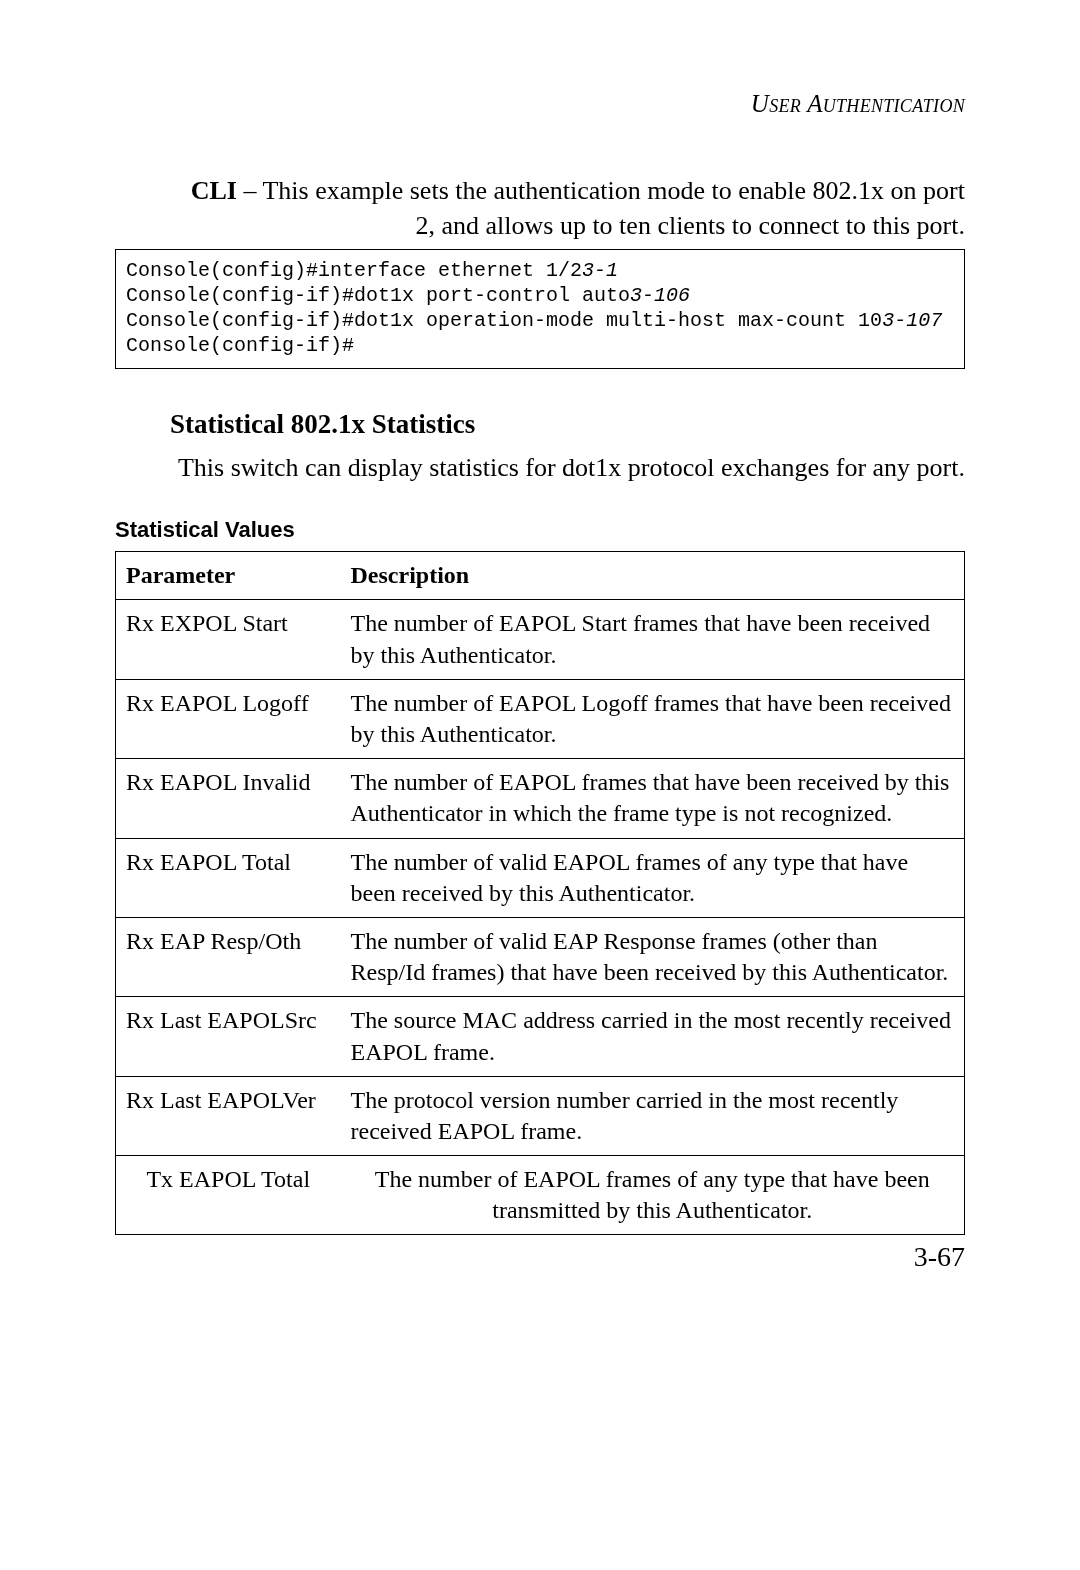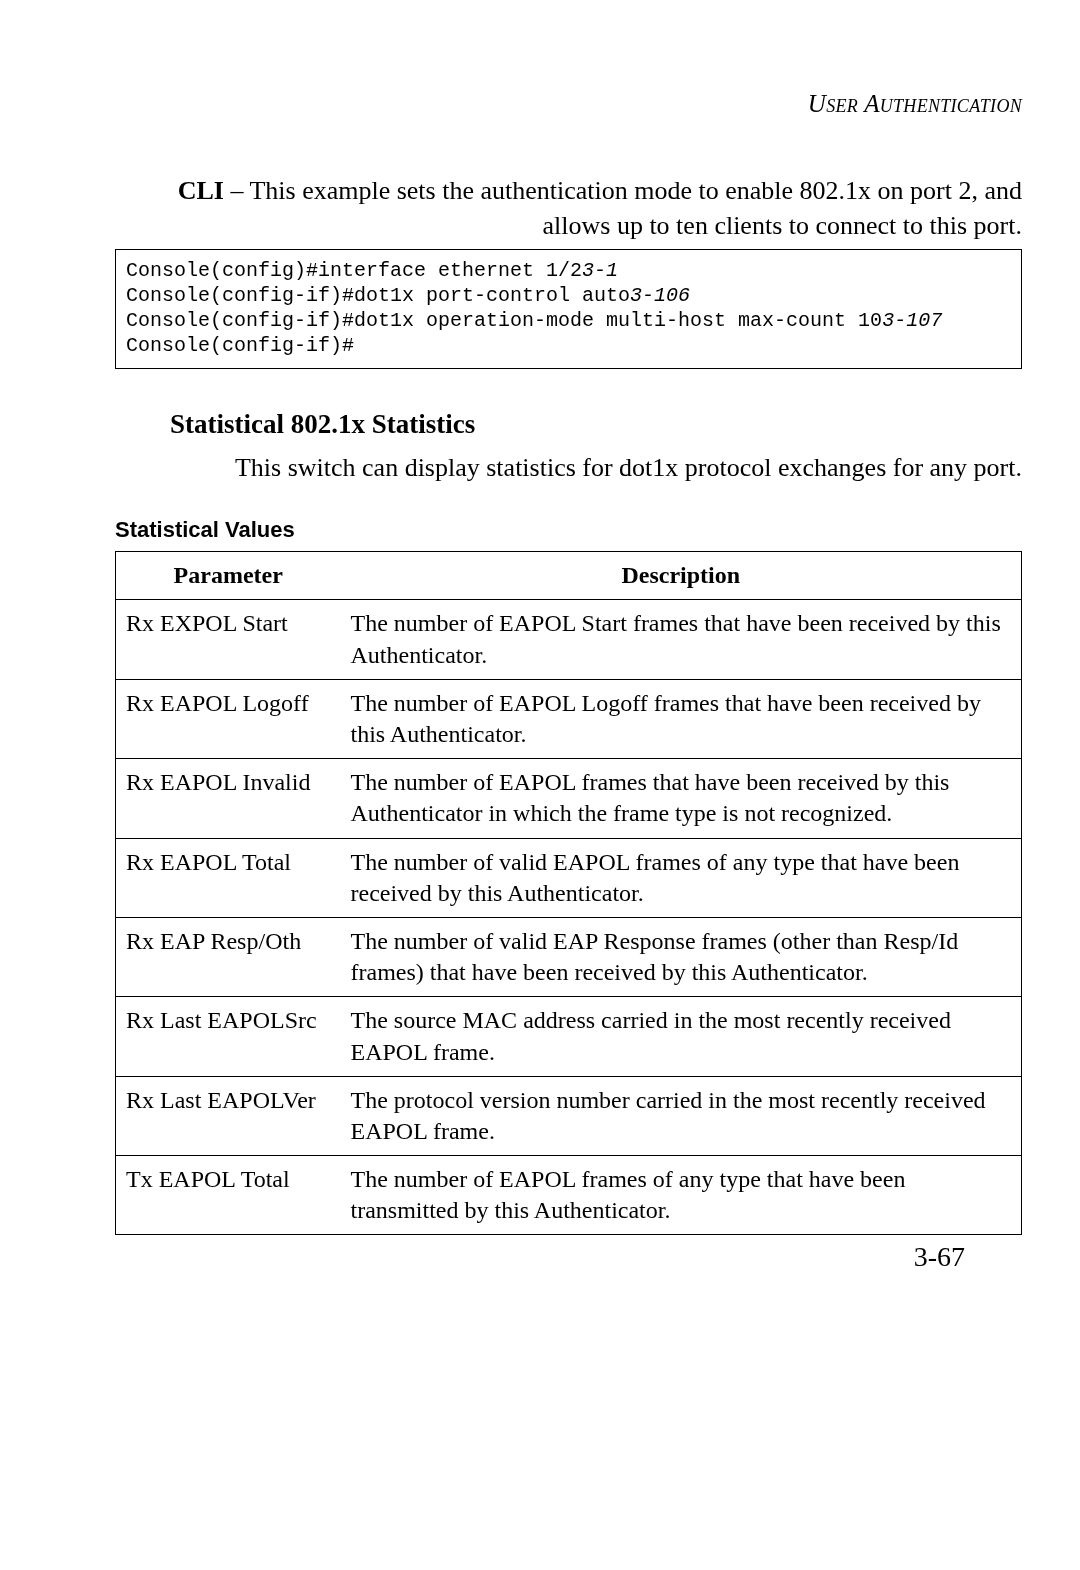--- a/index.html
+++ b/index.html
@@ -6,21 +6,21 @@
     margin: 0;
     padding: 0;
     background: #fff;
     font-family: Garamond, "Times New Roman", Times, serif;
     color: #000;
   }
   .page {
     width: 1080px;
     height: 1328px;
     box-sizing: border-box;
-    padding: 90px 58px 60px 115px;
+    padding: 90px 115px 60px 115px;
     position: relative;
   }
   .running-head {
     text-align: right;
     font-variant: small-caps;
     font-style: italic;
     font-size: 25px;
     letter-spacing: 0.3px;
     margin-bottom: 55px;
     font-family: Garamond, "Times New Roman", Times, serif;
@@ -61,34 +61,35 @@
     margin: 32px 0 8px 0;
   }
   table.stat {
     width: 100%;
     border: 1px solid #000;
     border-collapse: collapse;
     font-size: 24px;
     line-height: 1.3;
   }
   table.stat th {
-    text-align: center;
+    text-align: left;
     font-weight: bold;
     padding: 8px 10px;
     border-bottom: 1px solid #000;
     font-size: 24px;
     vertical-align: top;
   }
   table.stat td {
     padding: 8px 10px;
     border-bottom: 1px solid #000;
     vertical-align: top;
   }
   table.stat tr:last-child td {
     border-bottom: none;
+    text-align: center;
   }
   table.stat col.param { width: 225px; }
   .page-num {
     position: absolute;
     bottom: 55px;
     right: 115px;
     font-size: 28px;
   }
 </style>
 </head>

